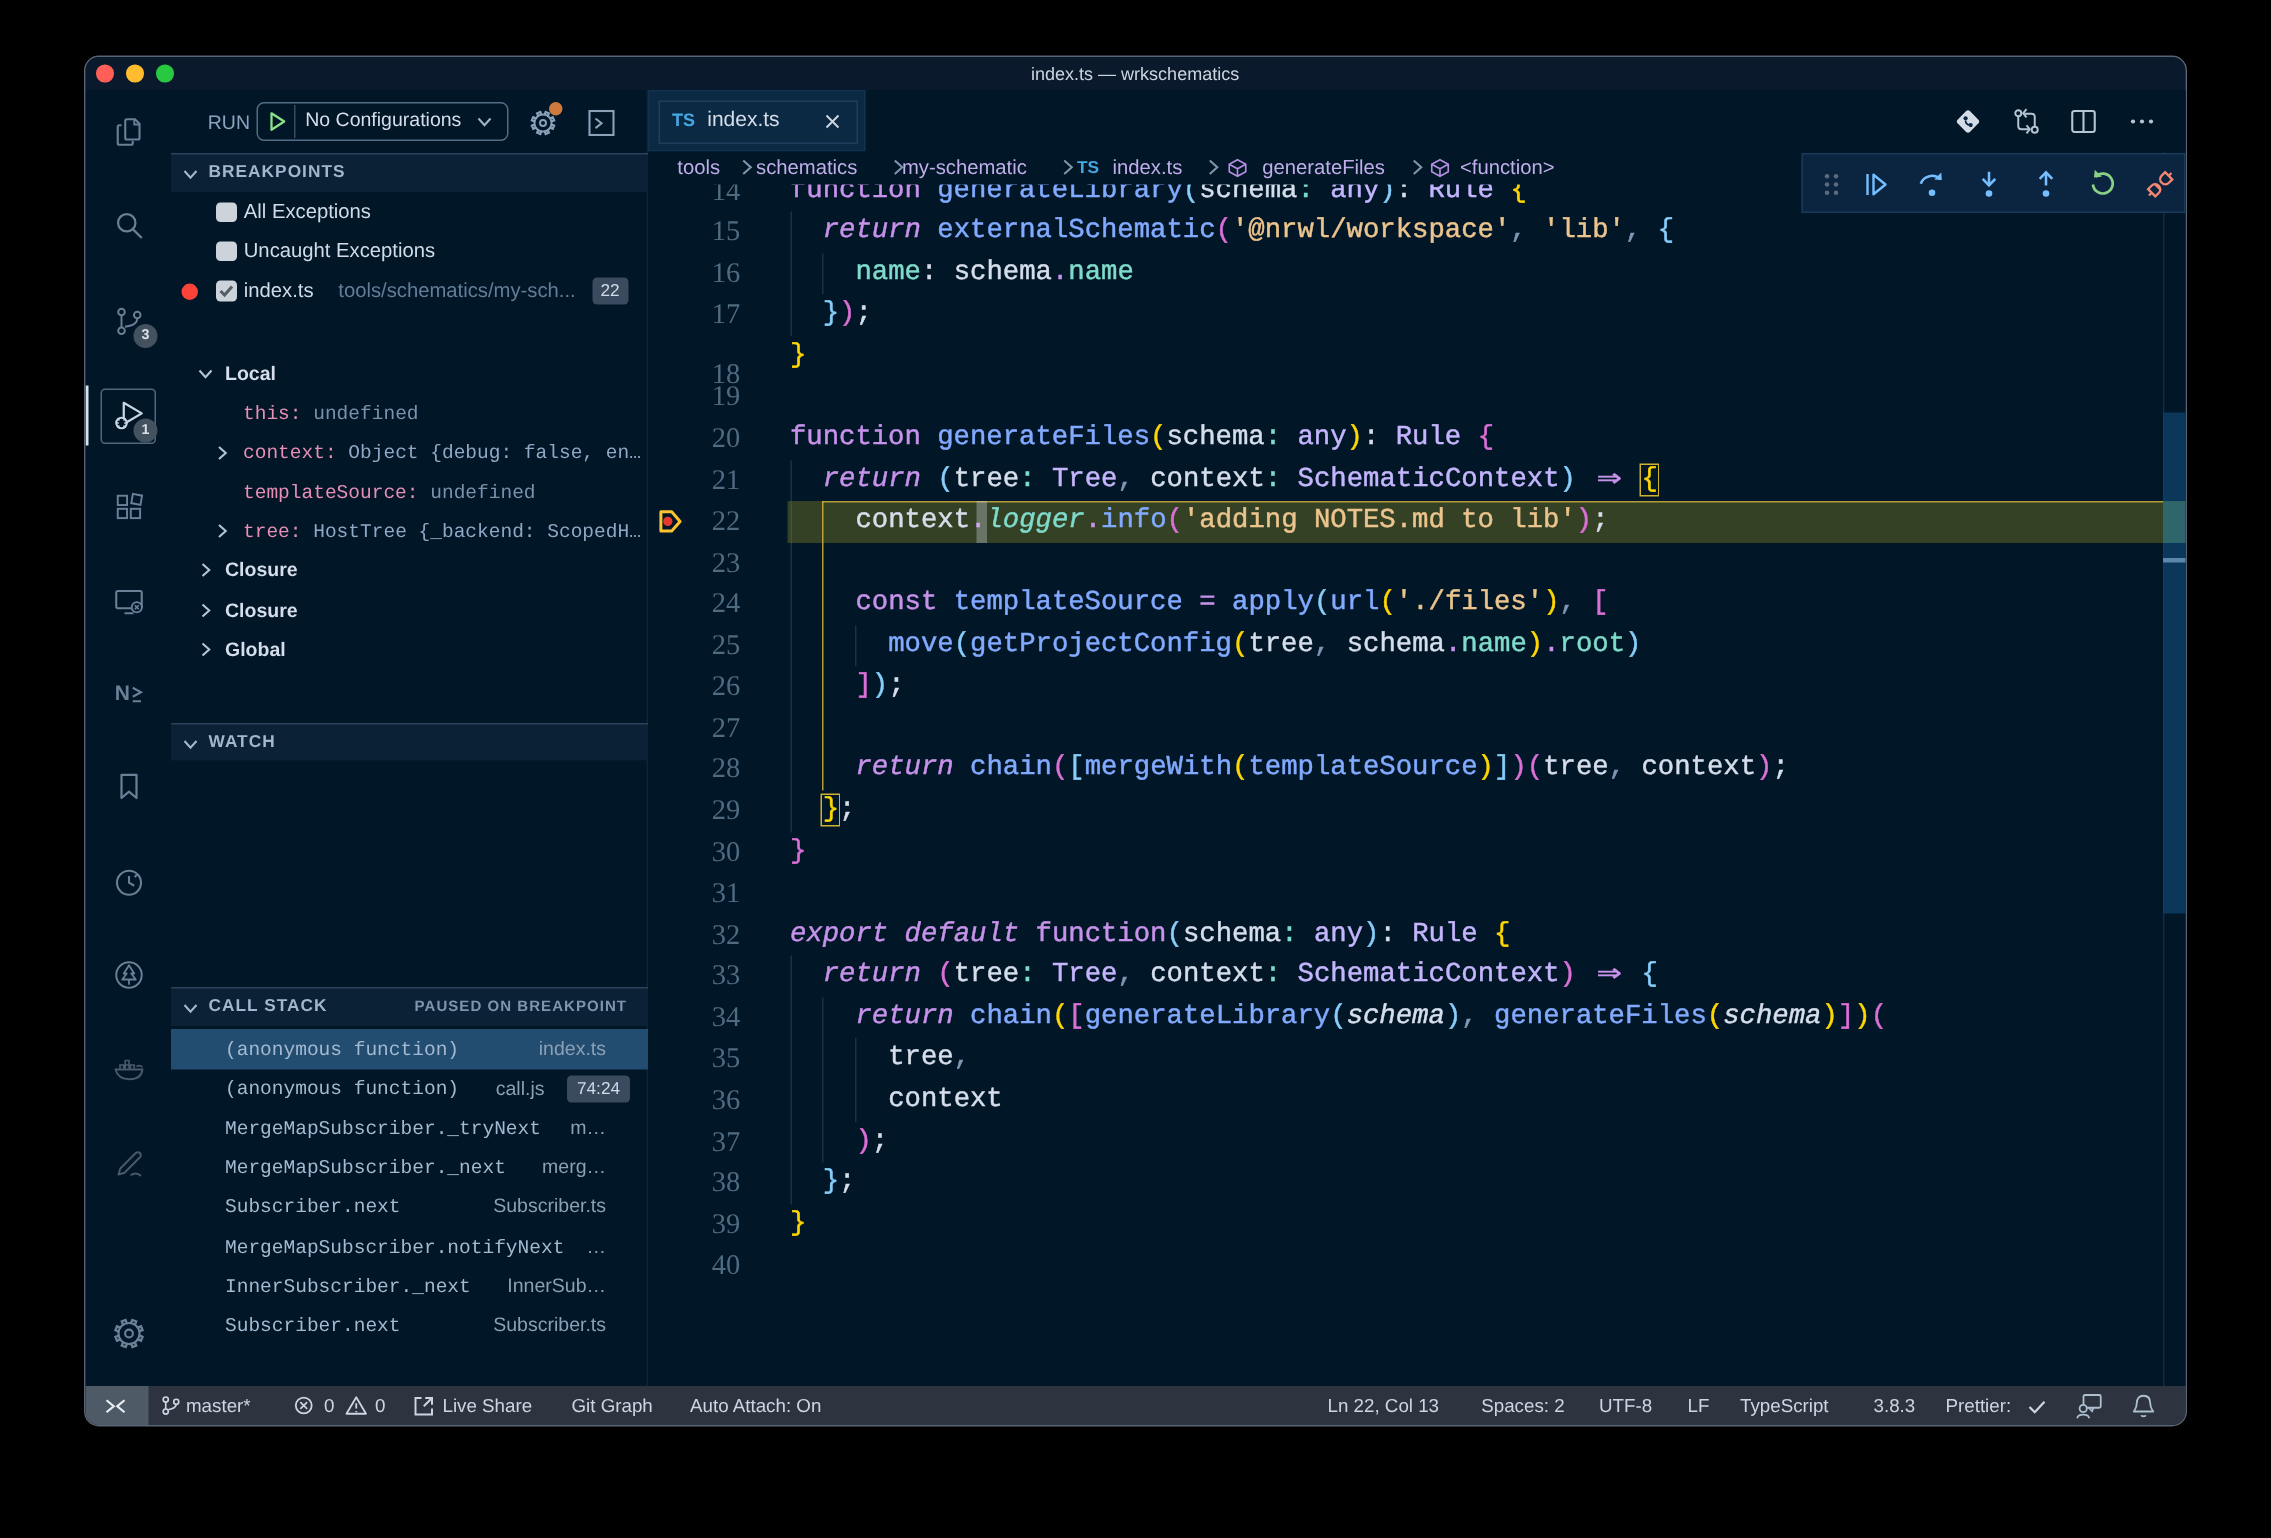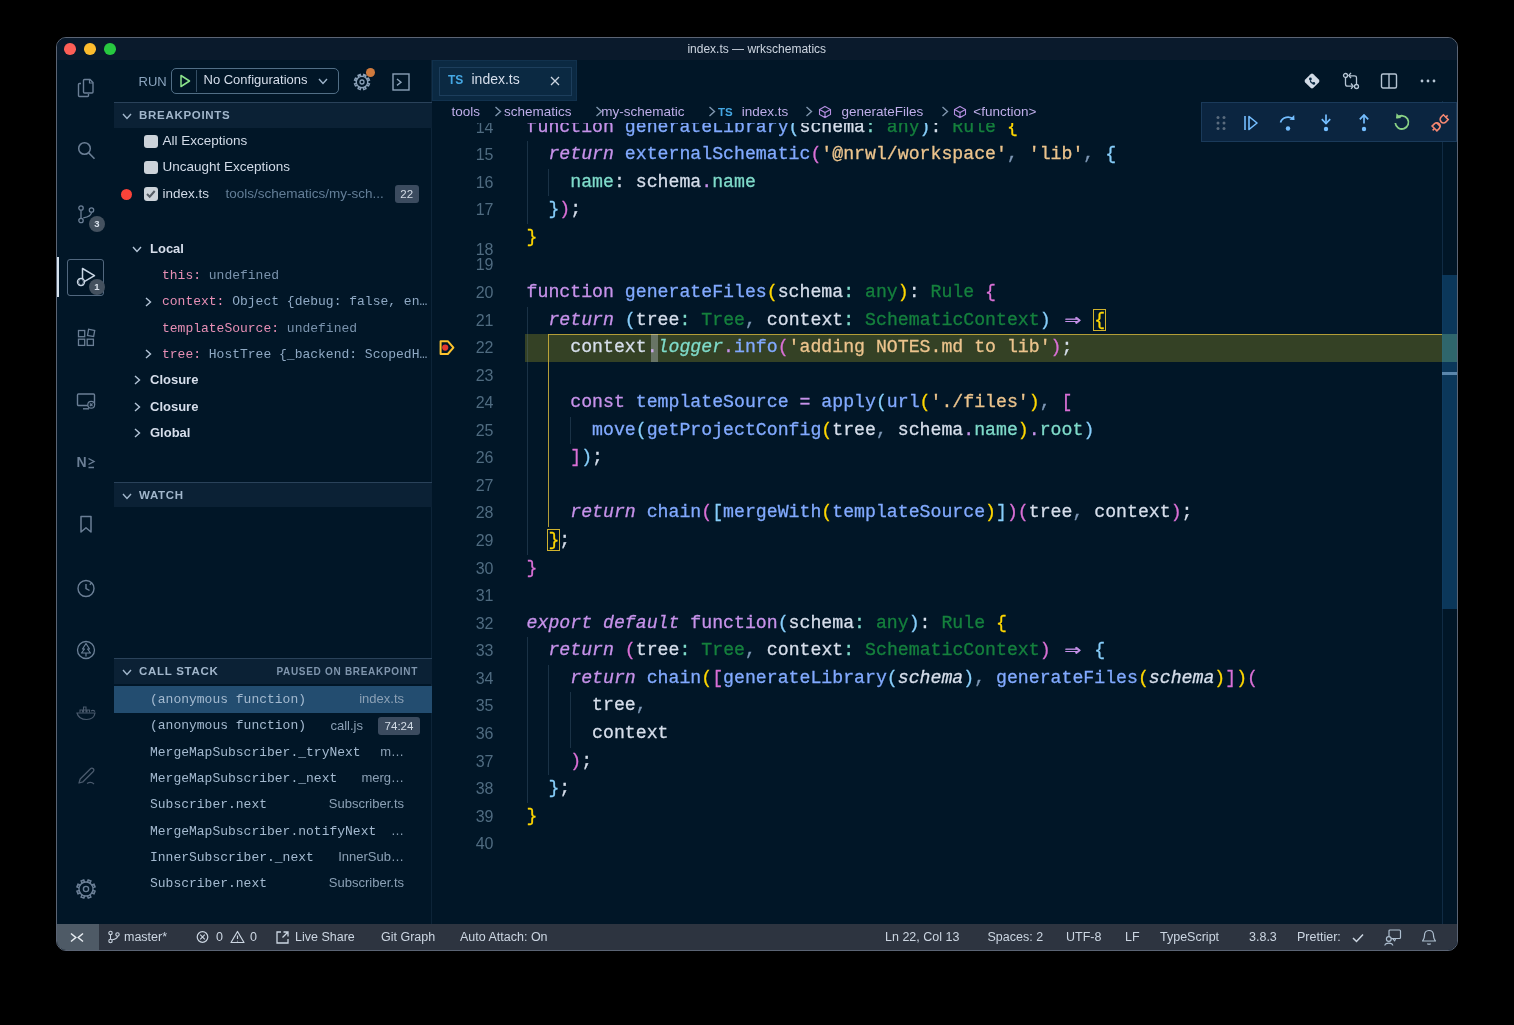--- a/index.html
+++ b/index.html
@@ -18,23 +18,23 @@
 .vval{color:#7a93ad}
 .vobj{color:#8fa9c4}
 .badge{position:absolute;height:18px;border-radius:3px;background:#3b4b5f;color:#d3dce6;font-size:11.5px;line-height:18px;text-align:center}
 #ed{position:absolute;left:375px;top:22px;width:1026px;height:864px;background:#011627}
 #tabbar{position:absolute;left:0;top:0;width:1026px;height:40.5px;background:#011627}
 #tab{position:absolute;left:0;top:0;width:145px;height:40.5px;background:#0b2942;border:1px solid #11314d}
 #tabin{position:absolute;left:6px;top:5.5px;width:133px;height:29px;border:1px solid #1d3e5c}
 #crumbs{position:absolute;left:0;top:40.5px;width:1010px;height:22.5px;background:#011627;font-size:13.5px;line-height:22.5px;color:#bfaeea;white-space:nowrap;z-index:5}
 #codewrap{position:absolute;left:0;top:0;width:1010px;height:864px}
 .cl{position:absolute;left:94.6px;height:27.56px;line-height:27.56px;font-family:"Liberation Mono",monospace;font-size:18.2px;white-space:pre;-webkit-text-stroke:.3px currentColor}
-.lnum{position:absolute;left:0;width:61.5px;text-align:right;height:27.56px;line-height:27.56px;font-family:Liberation Sans, sans-serif;font-size:16px;color:#4f6b80}
+.lnum{position:absolute;left:0;width:61.5px;text-align:right;height:27.56px;line-height:27.56px;font-family:Liberation Serif, serif;font-size:19px;color:#4f6b80}
 .k{color:#c792ea}.ki{color:#c792ea;font-style:italic}.f{color:#82aaff;}
-.t{color:#7fdbca}.ti{color:#7fdbca;font-style:italic}.g{color:#15803d}.s{color:#ecc48d}
+.t{color:#7fdbca}.ti{color:#7fdbca;font-style:italic}.g{color:#c4b5fd}.s{color:#ecc48d}
 .w{color:#d6deeb}.wi{color:#d6deeb;font-style:italic}.c{color:#7e97b5}.p{color:#c792ea}
 .b1{color:#ffd700}.b2{color:#da70d6}.b3{color:#87cefa}
 .bx{box-shadow:0 0 0 1px rgba(230,195,50,.9)}
 .arr{display:inline-block;width:21.82px;text-align:center;transform:scale(1.5,1.15)}
 .ig{position:absolute;width:1px;background:rgba(95,126,151,.28)}
 .iga{position:absolute;width:1px;background:rgba(210,180,60,.85)}
 #oliv{position:absolute;left:93.3px;top:274.12px;width:917px;height:27.56px;background:#344125}
 #olivtop{position:absolute;left:116.4px;top:274.12px;width:893.6px;height:1px;background:rgba(210,180,60,.8)}
 #cursor{position:absolute;left:218.6px;top:274.12px;width:7px;height:27.56px;background:rgba(214,224,235,.32)}
 #sline{position:absolute;left:1010px;top:40.5px;width:1px;height:823.5px;background:rgba(30,62,92,.55)}

